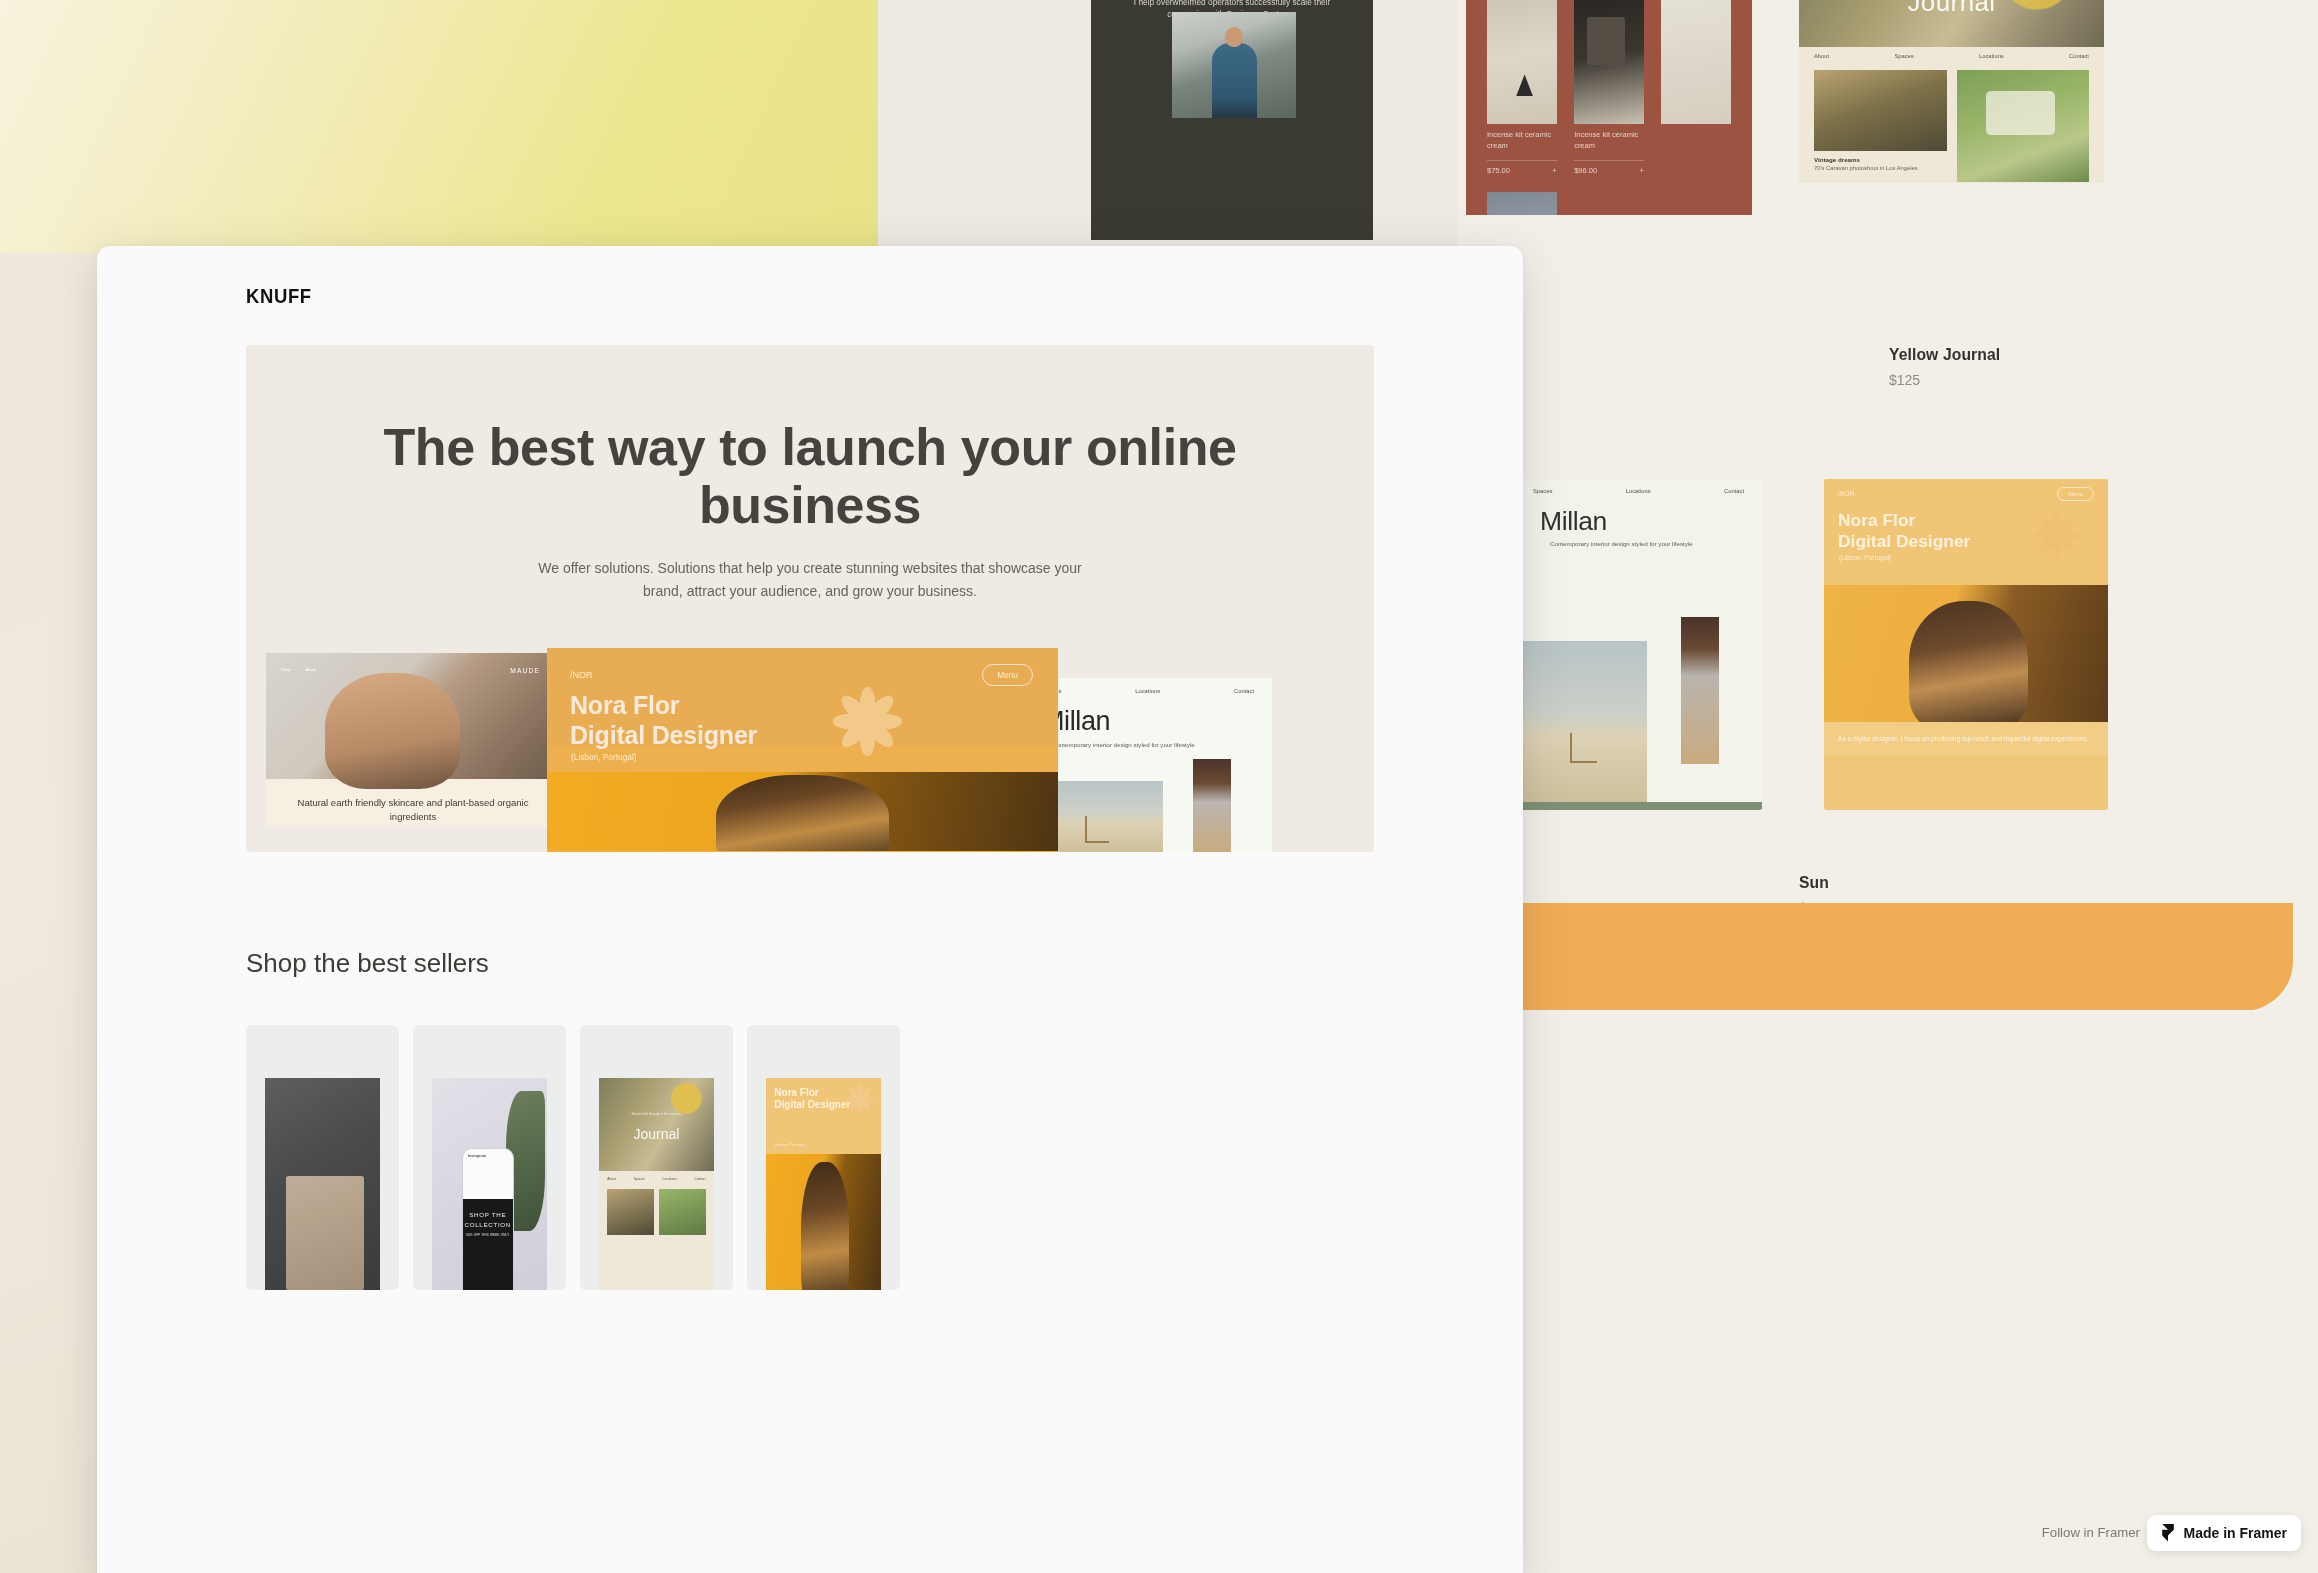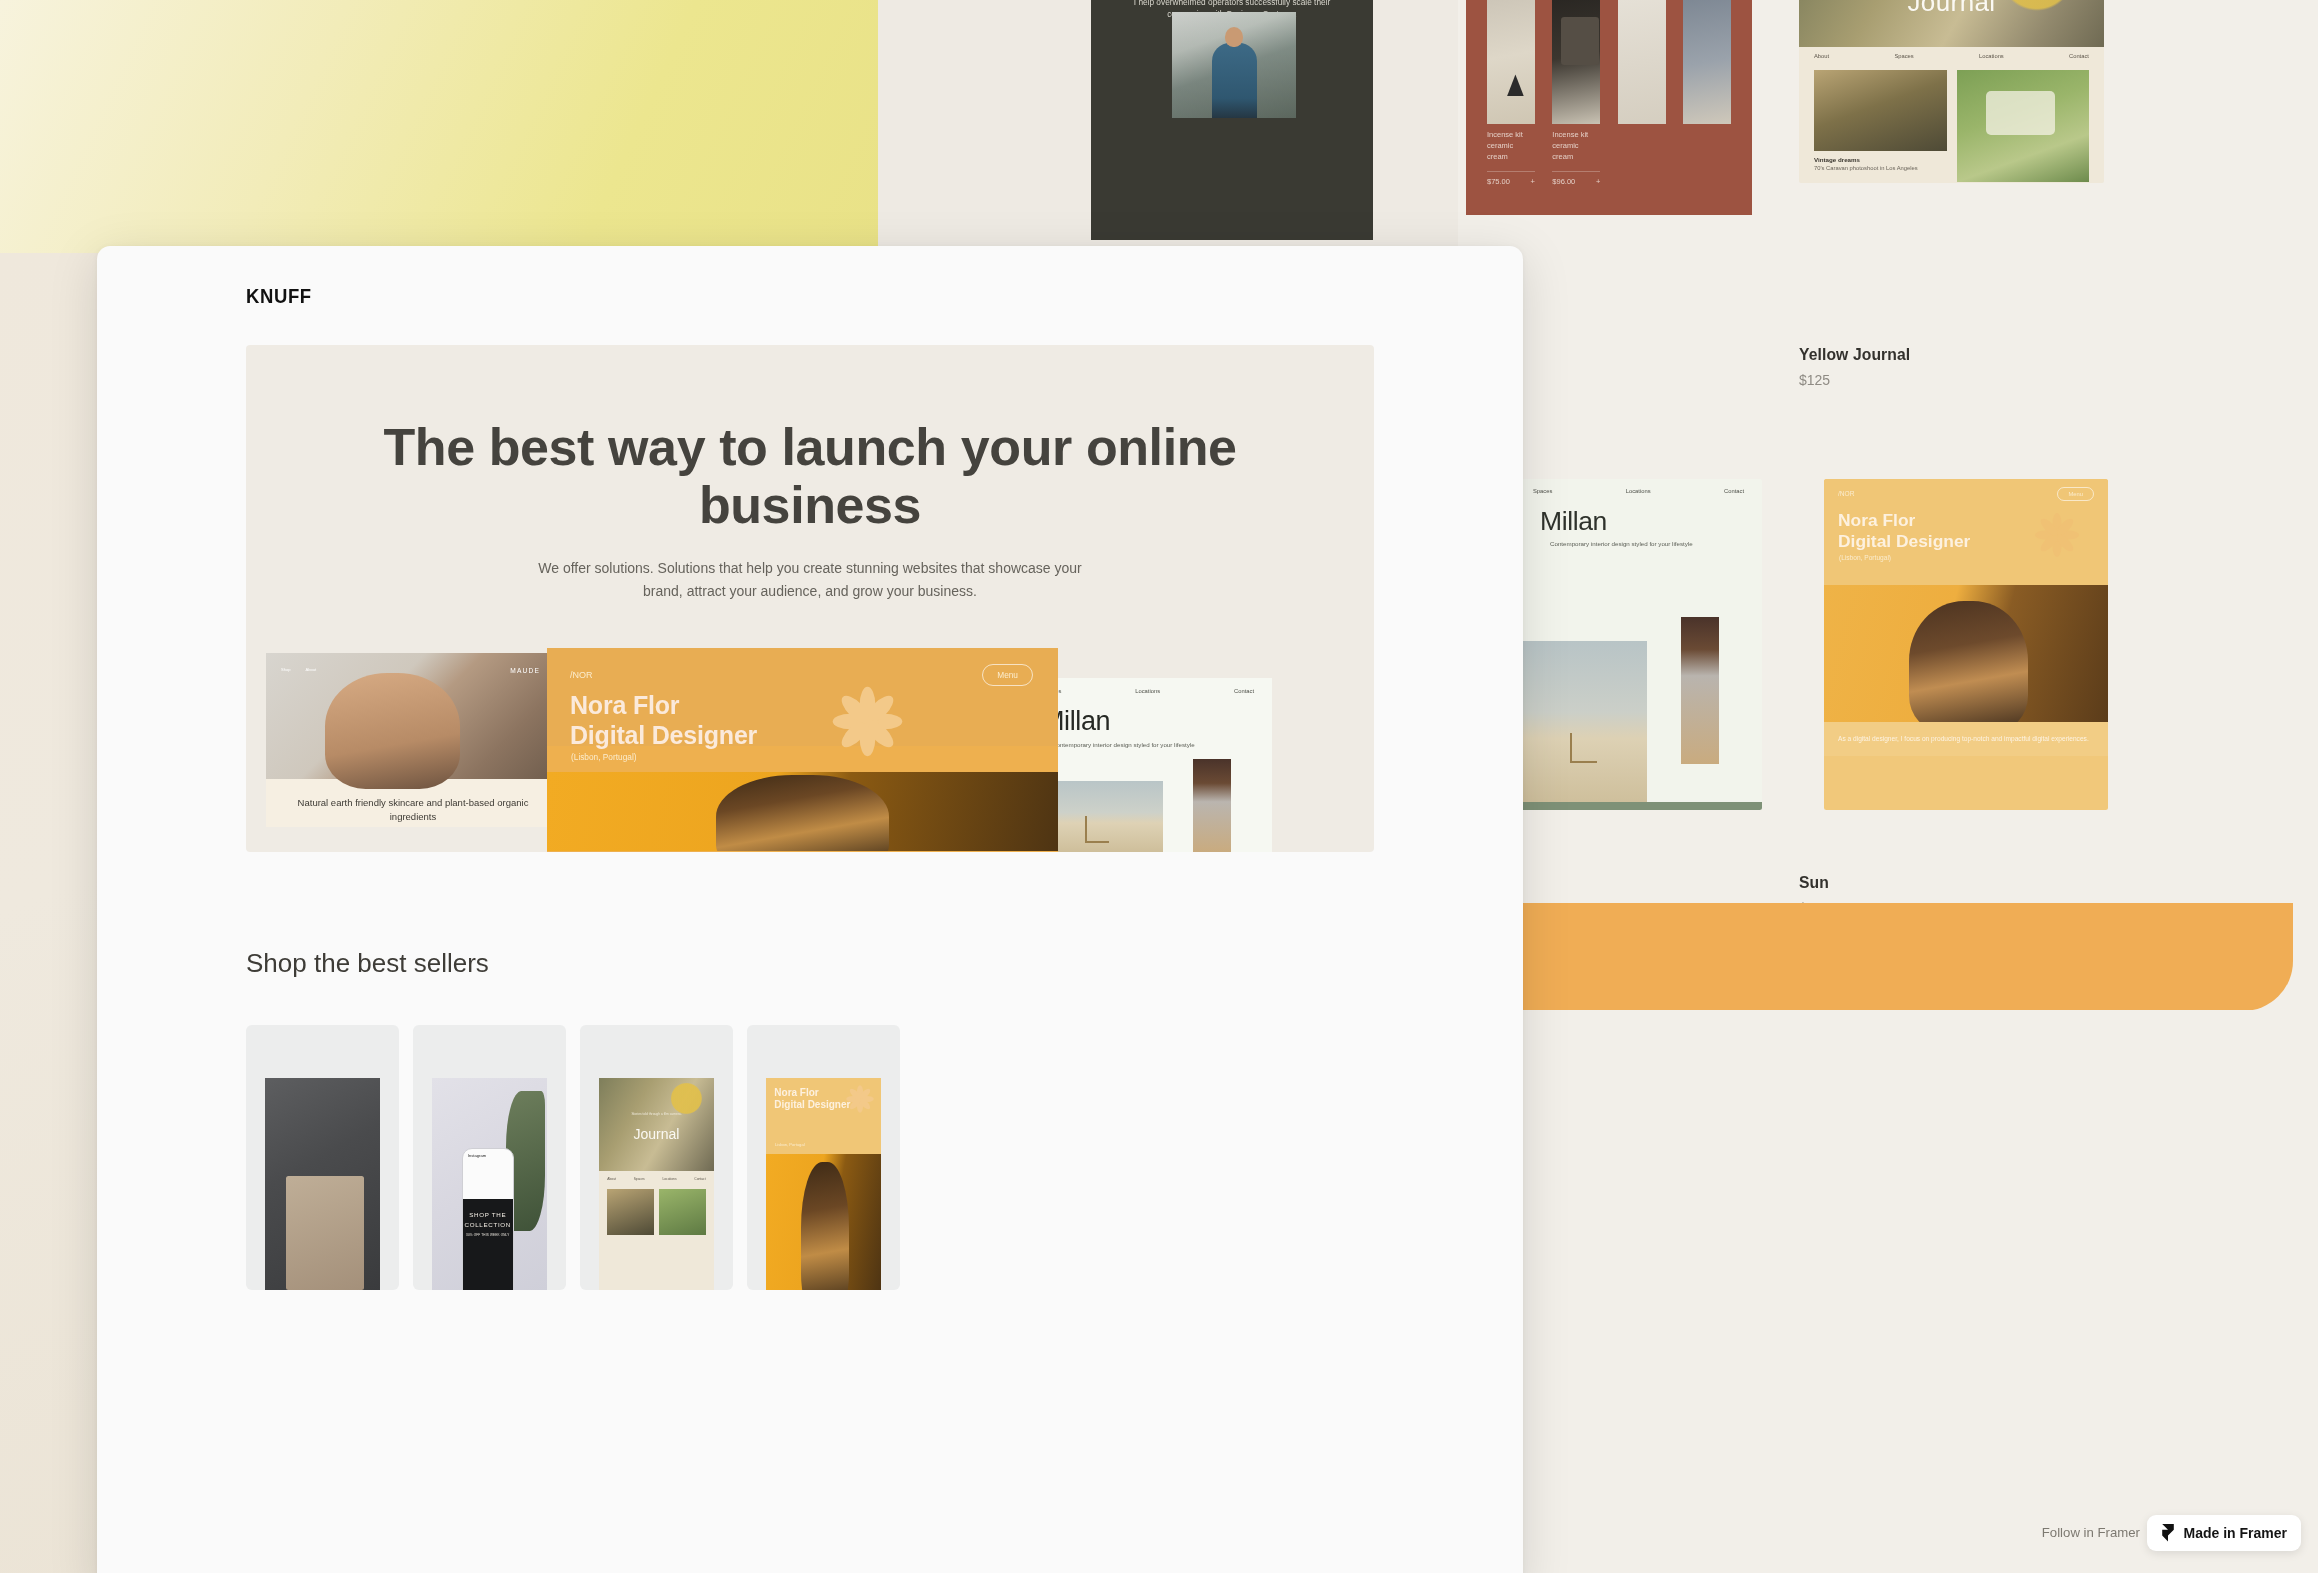--- a/index.html
+++ b/index.html
@@ -58,21 +58,21 @@
     background: #c99a73; border-radius: 50% 50% 45% 45%;
   }
 
   
   .bg-terracotta {
     position: absolute; left: 1466px; top: -33px; width: 286px; height: 248px;
     background: #9d5341; overflow: hidden;
   }
   .bg-terracotta .tc-grid {
     position: absolute; left: 21px; top: 33px; right: 21px;
-    display: grid; grid-template-columns: 1fr 1fr 1fr 1fr; gap: 17.4px;
+    display: grid; grid-template-columns: 1fr 1fr 1fr; gap: 17.4px;
   }
   .bg-terracotta .tc-item { }
   .bg-terracotta .tc-img { width: 100%; height: 124px; }
   .tc-img.a { background: linear-gradient(170deg,#cdc6b8 0%, #ded7c8 45%, #cfc6b3 100%); position: relative; }
   .tc-img.a::after{content:"";position:absolute;left:42%;top:60%;width:16.6px;height:21.5px;background:#2b2b2b;clip-path:polygon(50% 0,100% 100%,0 100%);}
   .tc-img.b { background: linear-gradient(170deg,#2a2723 0%, #3b362f 45%, #c9c2b3 100%); position:relative;}
   .tc-img.b::after{content:"";position:absolute;left:18%;top:14%;width:38px;height:48px;background:#554e45;border-radius:3.3px;}
   .tc-img.c { background: linear-gradient(170deg,#e5e0d6 0%, #d5cec0 100%); }
   .tc-img.d { background: linear-gradient(170deg,#7e8894 0%, #9aa2ab 50%, #cfc8ba 100%); }
   .bg-terracotta .tc-name { color:#e4cfc6; font-size: 7.5px; line-height:1.45; margin-top: 5.8px; }
@@ -333,21 +333,21 @@
           <div class="jc-cap-t">Vintage dreams</div>
           <div class="jc-cap-s">70's Caravan photoshoot in Los Angeles</div>
         </div>
         <div class="jc-col">
           <div class="jc-img2"></div>
 
         </div>
       </div>
     </div>
 
-    <div class="bg-prod-label" style="left:1799px; top:346px;">
+    <div class="bg-prod-label" style="left:1889px; top:346px;">
       <div class="pname">Yellow Journal</div>
       <div class="pprice">$125</div>
     </div>
 
     <div class="bgcard millan-card">
       <div class="mc-nav">
         <span>Spaces</span>
         <span>Locations</span>
         <span>Contact</span>
       </div>

